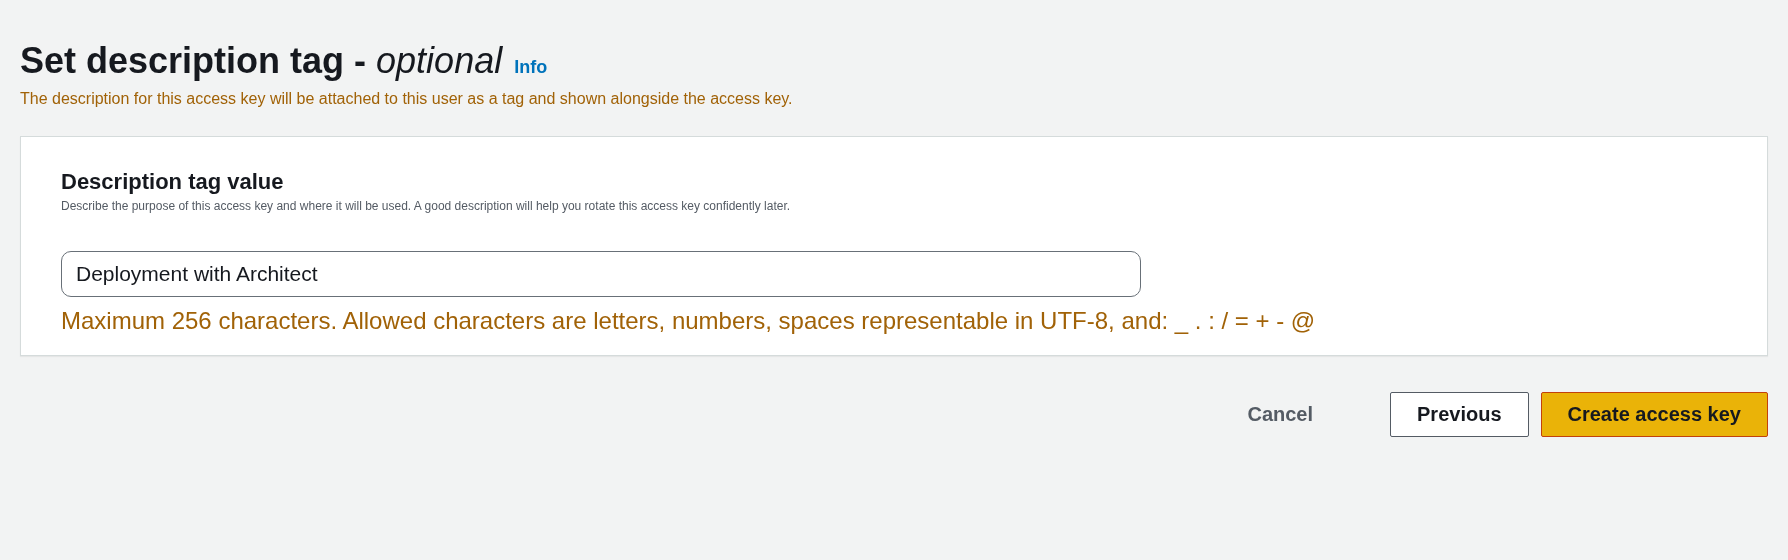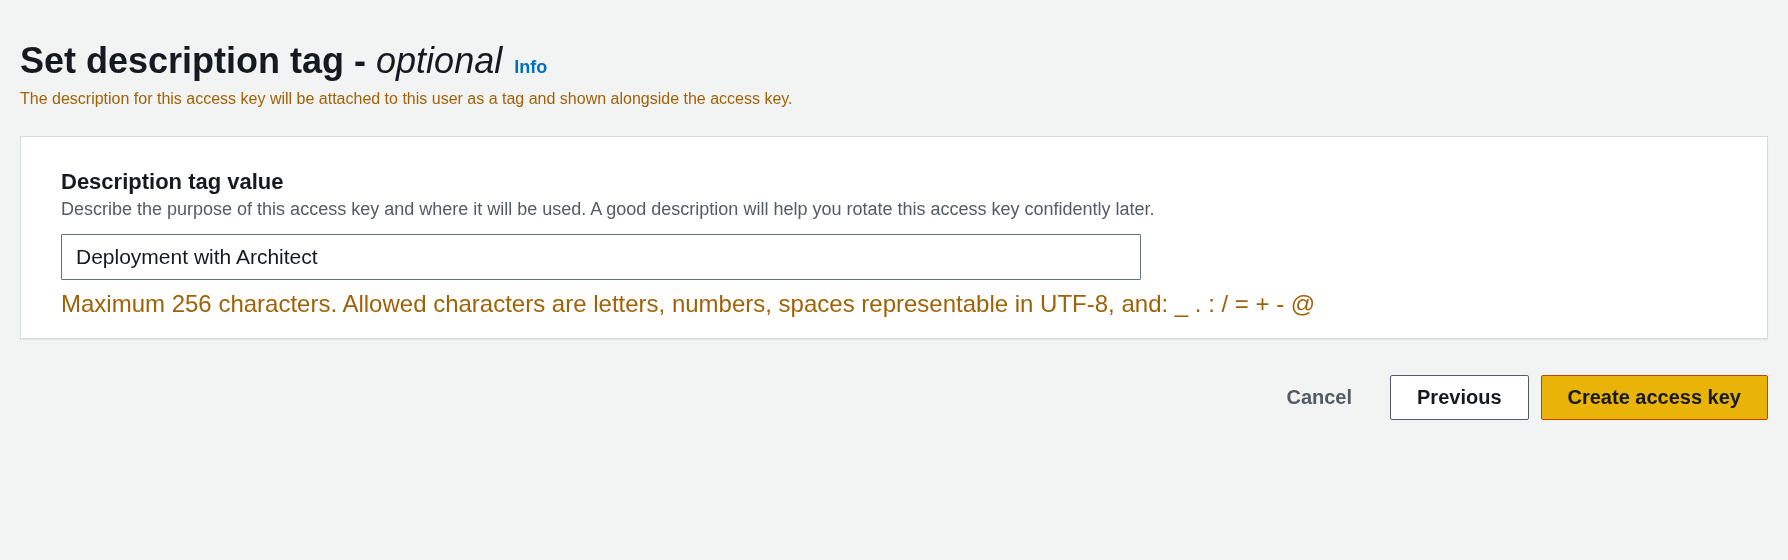--- a/index.html
+++ b/index.html
@@ -50,33 +50,34 @@
       box-shadow: 0 1px 1px rgba(0,0,0,0.05);
       padding: 32px 40px 20px 40px;
     }
     .field-label {
       font-size: 22px;
       font-weight: 700;
       color: #16191f;
       margin-bottom: 4px;
     }
     .field-hint {
-      font-size: 18px;
+      font-size: 12px;
       color: #545b64;
       margin-bottom: 14px;
     }
     .field-input {
       width: 1080px;
       max-width: 100%;
       font-size: 21px;
       padding: 10px 14px;
       border: 1px solid #687078;
-      border-radius: 1px;
+      border-radius: 10px;
       color: #16191f;
       outline: none;
+      margin-top: 24px;
     }
     .field-constraint {
       font-size: 24px;
       color: #a16207;
       margin-top: 10px;
     }
     .button-row {
       display: flex;
       justify-content: flex-end;
       align-items: center;
@@ -94,20 +95,21 @@
       font-family: inherit;
     }
     .btn-link {
       color: #545b64;
       background: transparent;
     }
     .btn-secondary {
       color: #16191f;
       background: #ffffff;
       border: 1px solid #545b64;
+      margin-left: 39px;
     }
     .btn-primary {
       color: #16191f;
       background: #eab308;
       border: 1px solid #c2410c;
     }
   </style>
 </head>
 <body>
 

